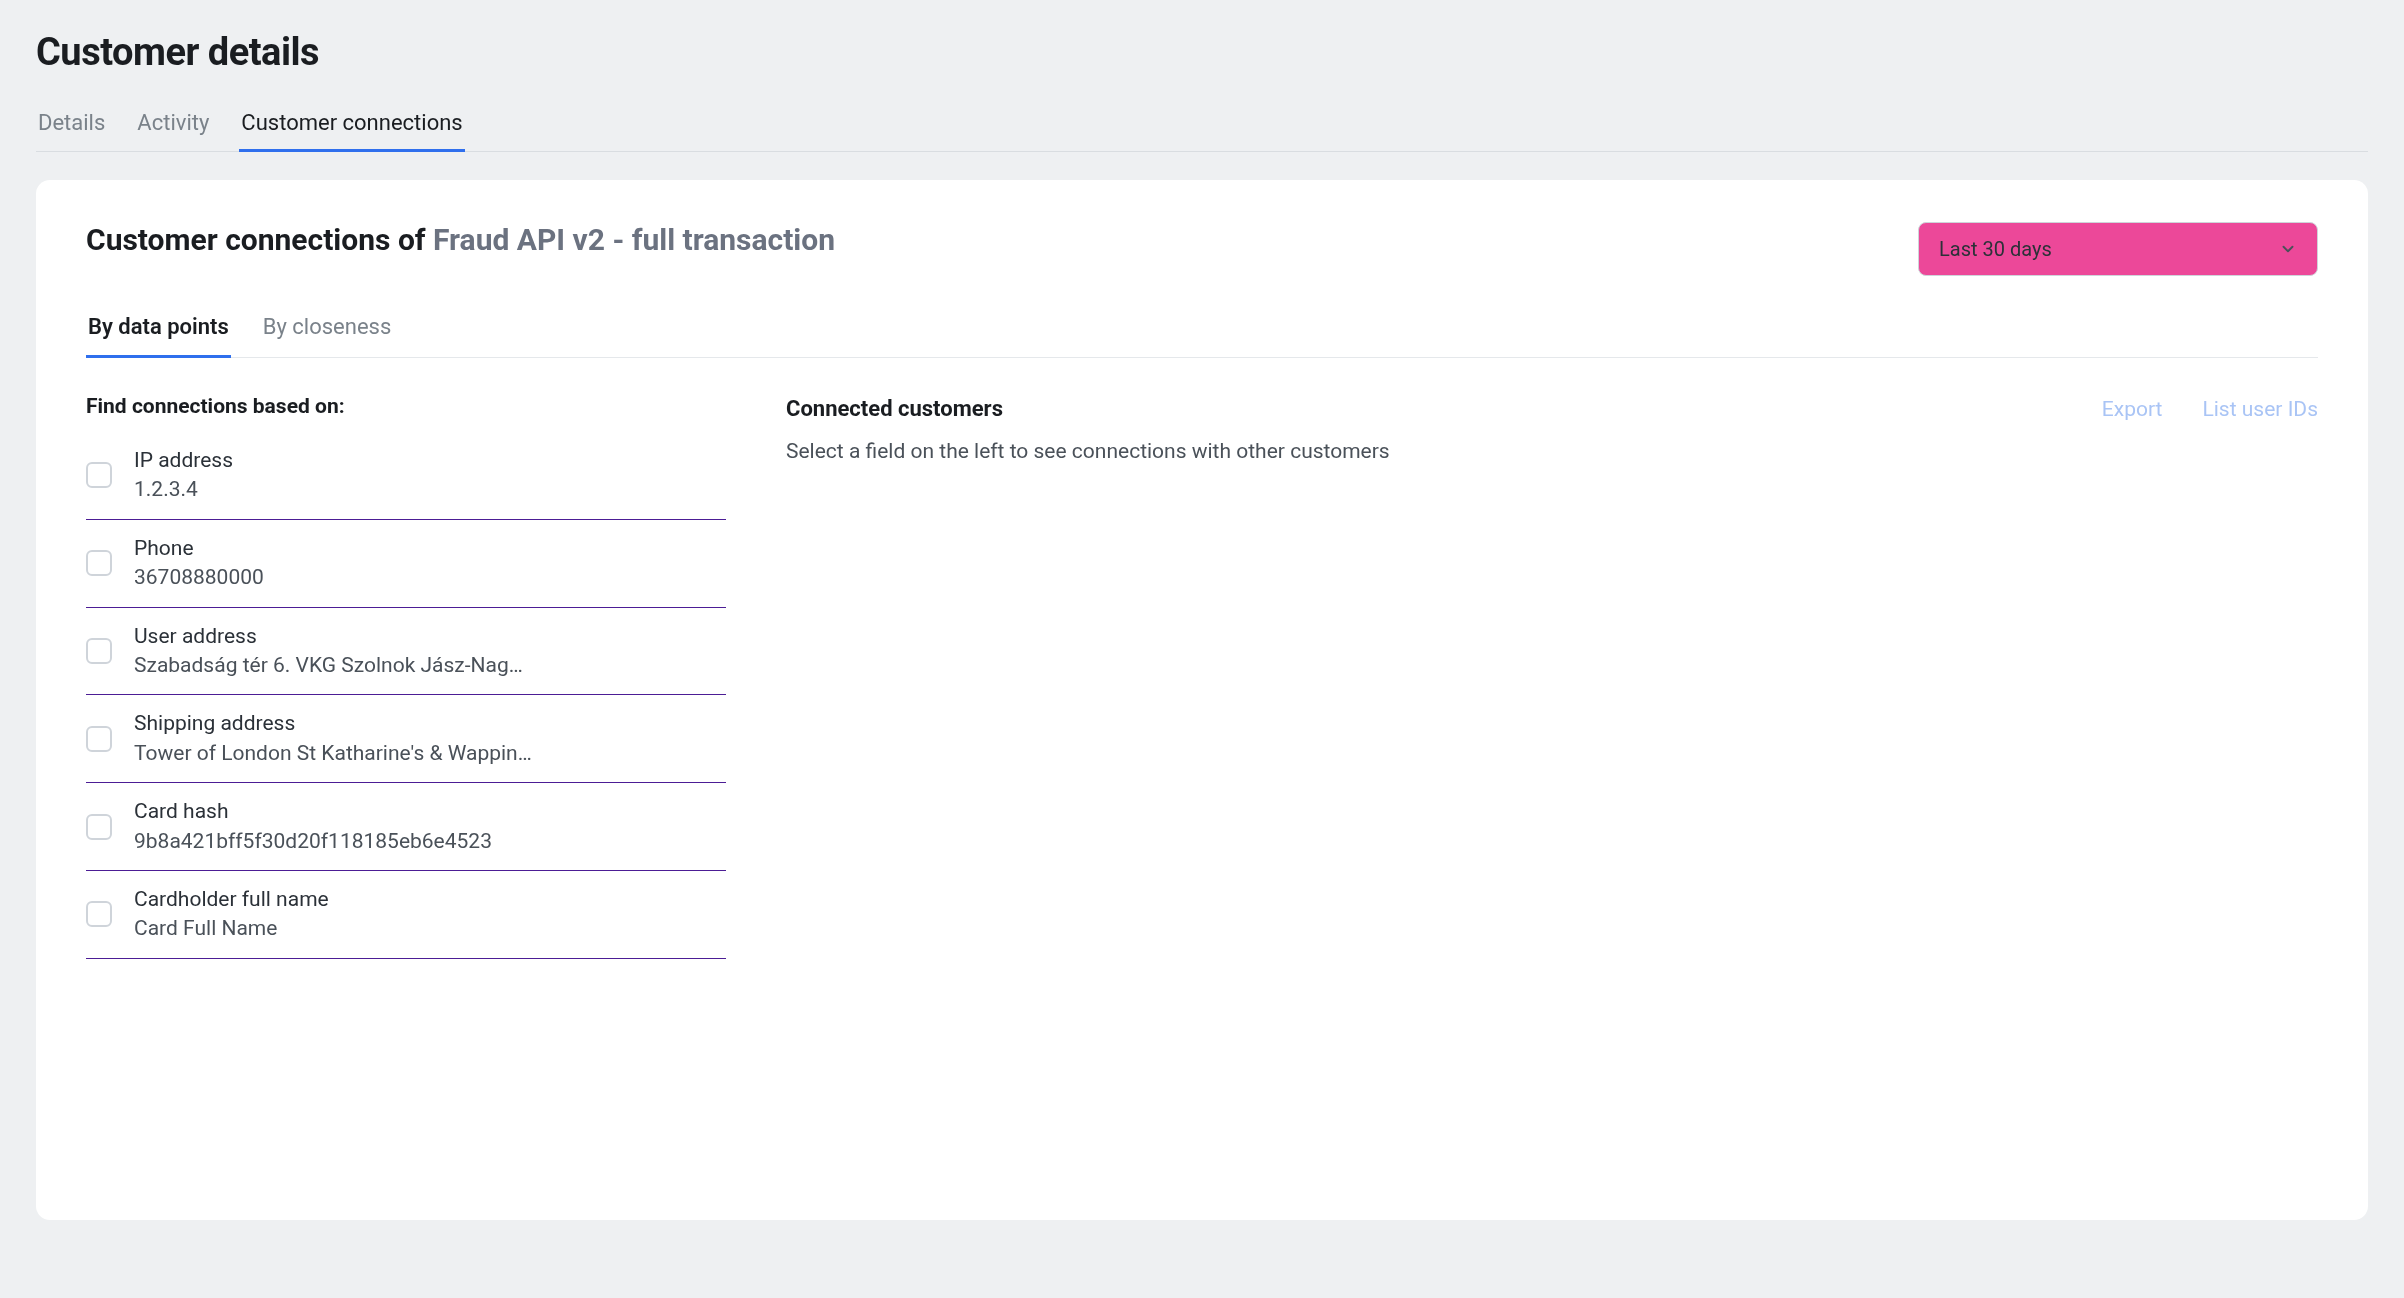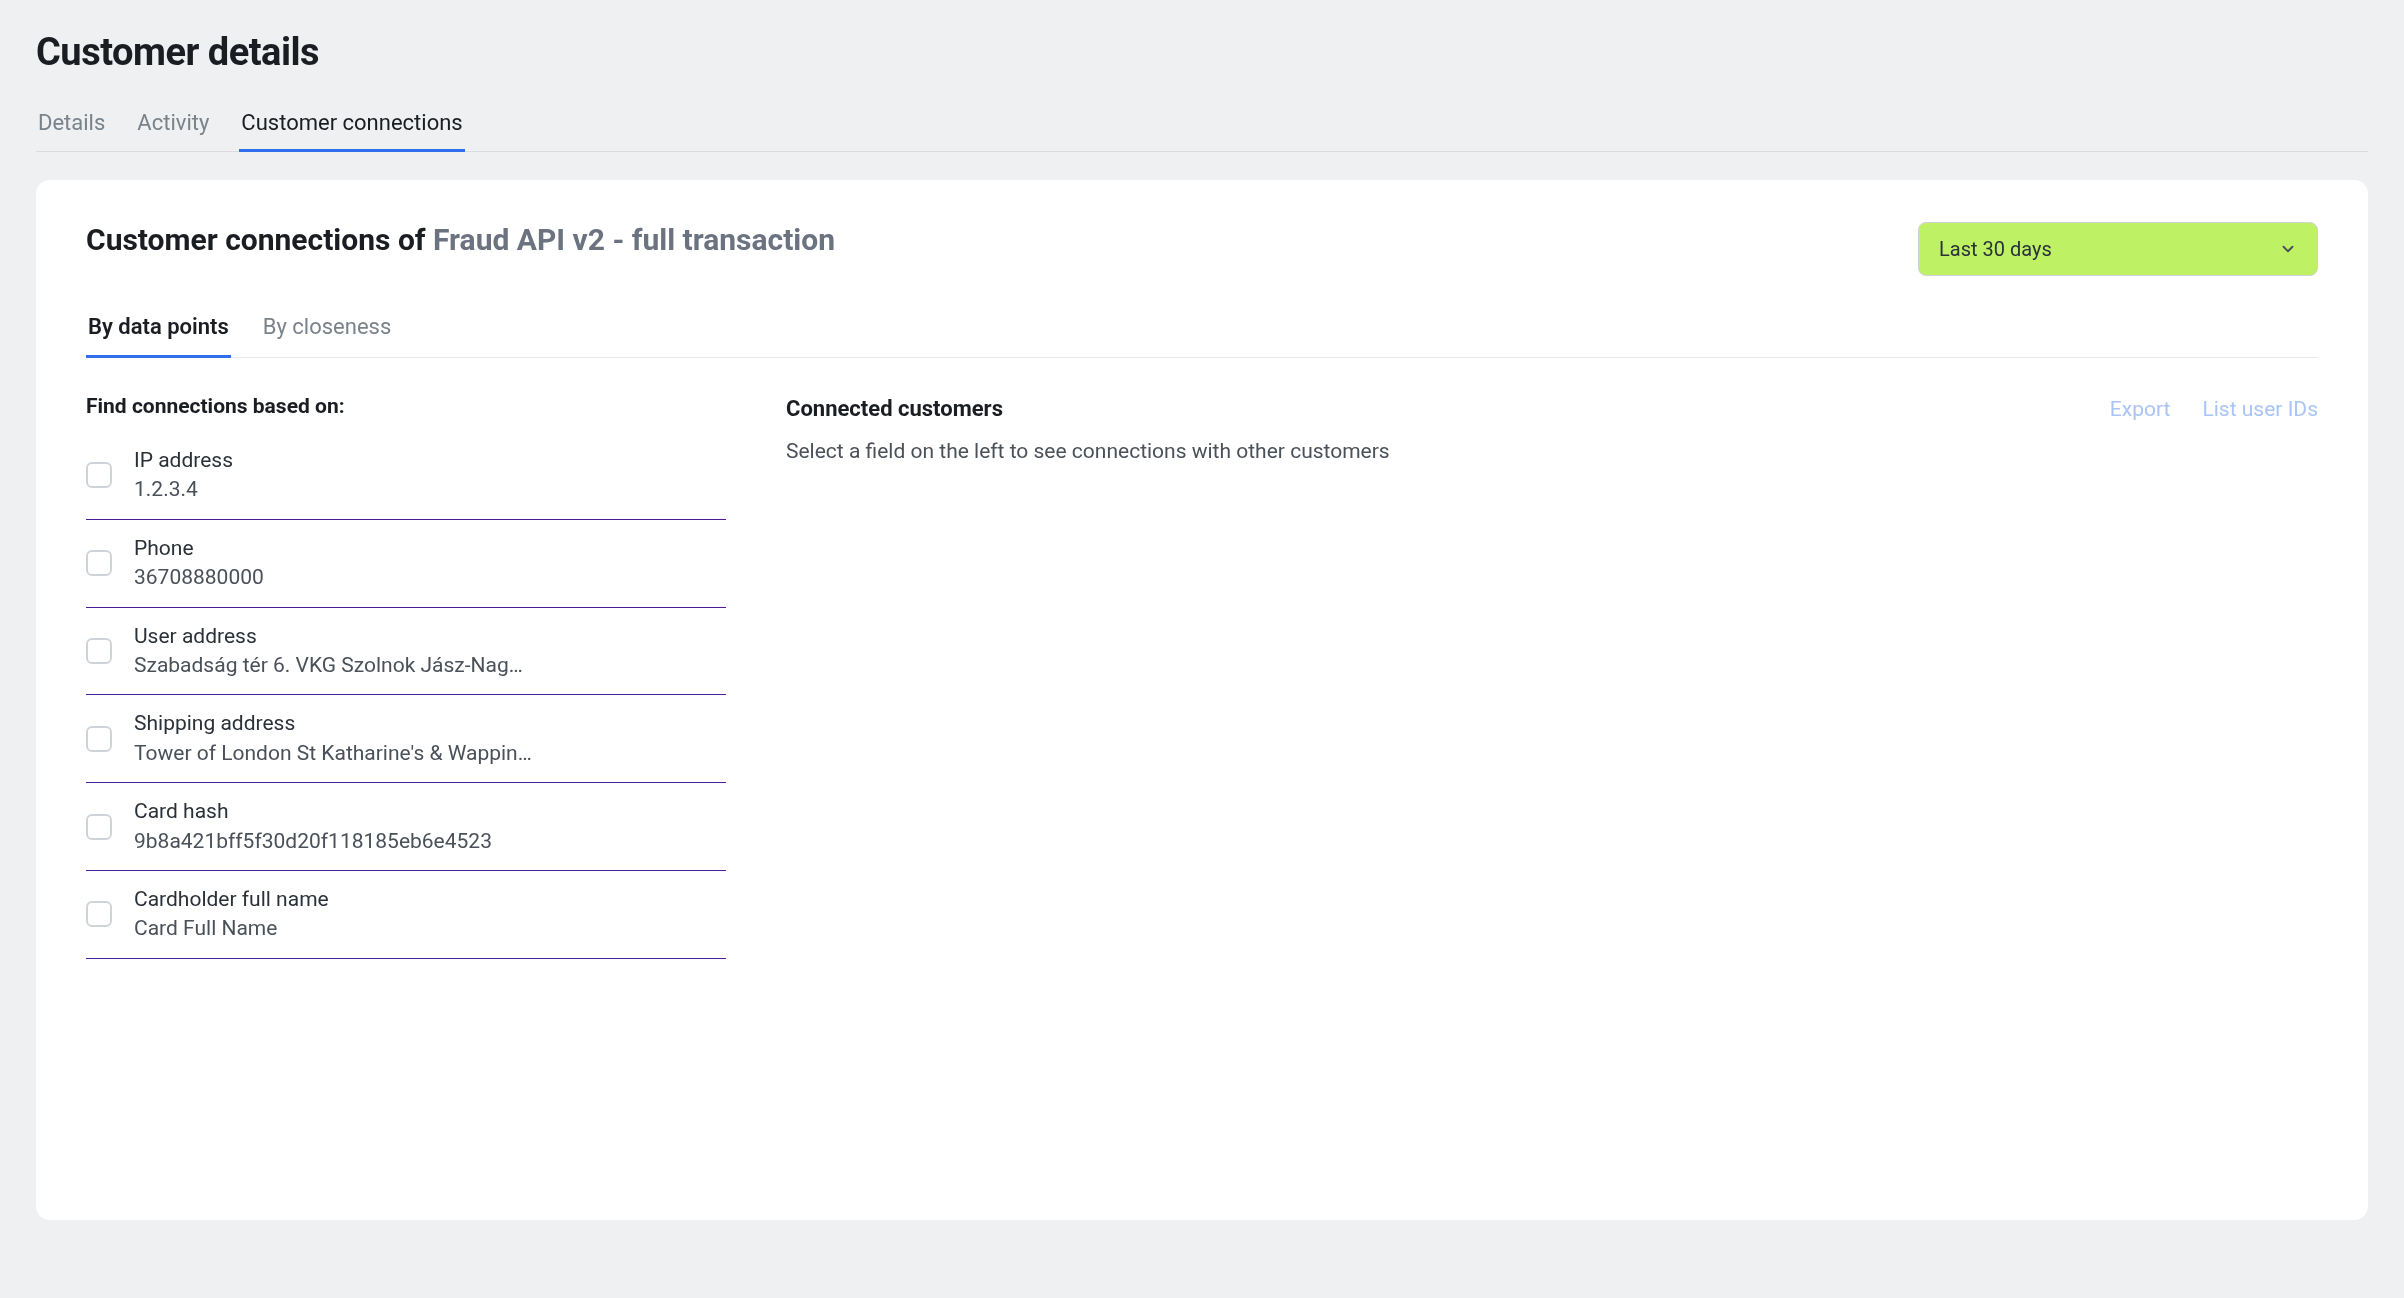--- a/index.html
+++ b/index.html
@@ -66,21 +66,21 @@
     color: #6b7280;
     font-weight: 700;
     margin-top: 16px;
   }
   .date-select {
     border: 1px solid #cfd4da;
     border-radius: 8px;
     padding: 14px 20px;
     font-size: 20px;
     color: #2b3138;
-    background: #bef264;
+    background: #ec4899;
     display: flex;
     align-items: center;
     justify-content: space-between;
     width: 400px;
     cursor: pointer;
   }
   .chevron {
     width: 18px;
     height: 18px;
   }
@@ -160,21 +160,21 @@
     align-items: center;
     margin-bottom: 18px;
   }
   .right-title {
     font-size: 22px;
     font-weight: 700;
     color: #1a1d21;
   }
   .right-actions {
     display: flex;
-    gap: 32px;
+    gap: 40px;
   }
   .link-disabled {
     font-size: 21px;
     color: #a9c4f5;
     cursor: default;
   }
   .right-helper {
     font-size: 21px;
     color: #4a5159;
   }

